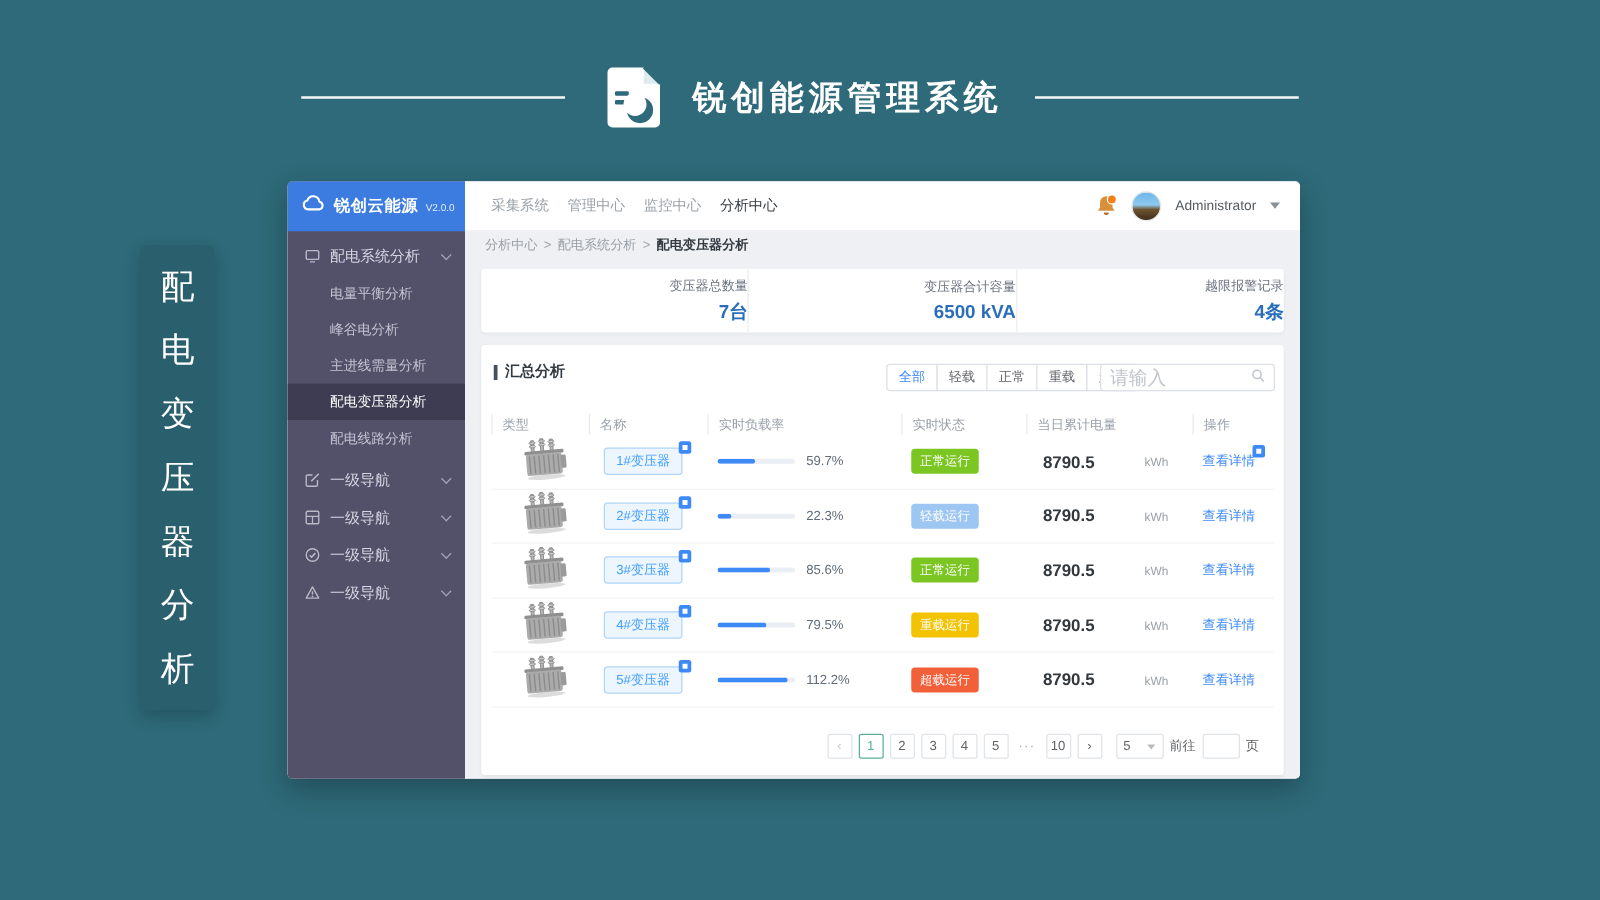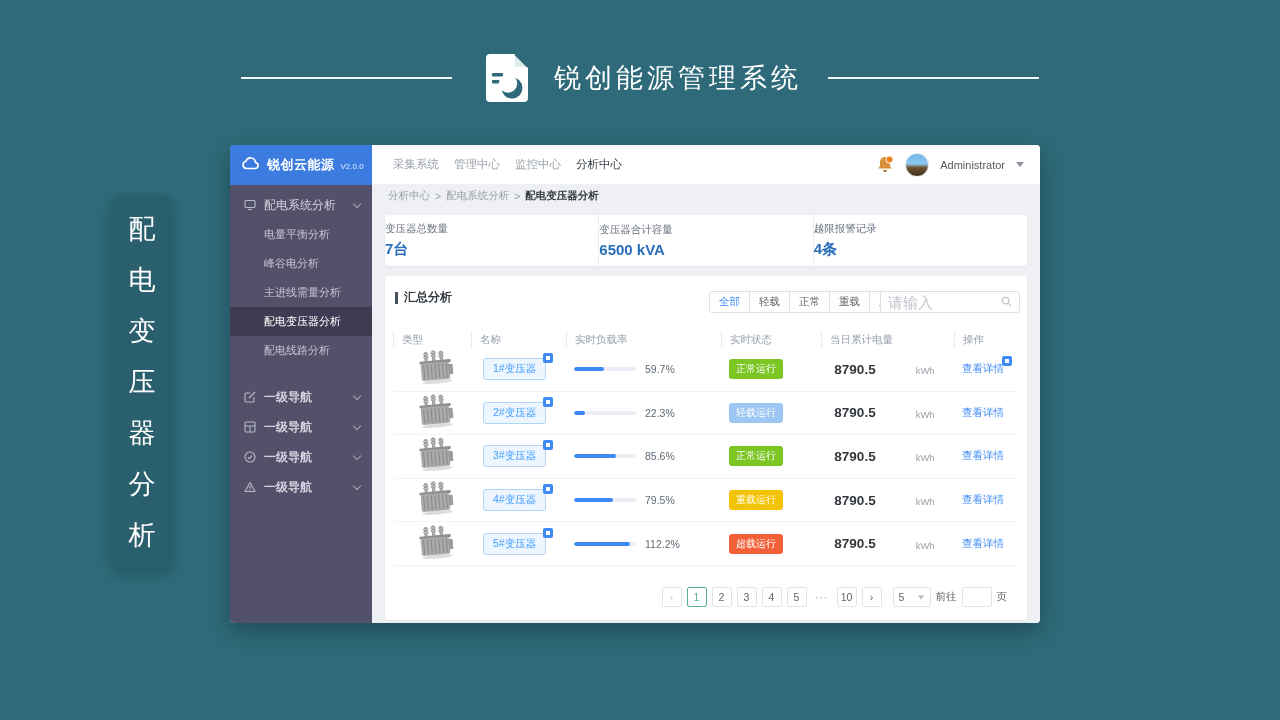--- a/index.html
+++ b/index.html
@@ -6,21 +6,21 @@
   html,body { width:1280px; height:720px; overflow:hidden; }
   body { font-family:"Liberation Sans","DejaVu Sans",sans-serif; }
   .page { position:relative; width:1280px; height:720px; background:#2e6a79; }
 
   
   .top-banner { position:absolute; left:0; top:42px; width:100%; height:72px;
     display:flex; align-items:center; justify-content:center; gap:26px; }
   .banner-line { width:211px; height:2px; background:#f4f7f7; }
   .banner-center { display:flex; align-items:center; gap:22px; }
   .banner-icon { width:54px; height:54px; }
-  .banner-title { color:#ffffff; font-size:27px; font-weight:normal; letter-spacing:4px; }
+  .banner-title { color:#ffffff; font-size:27px; font-weight:bold; letter-spacing:4px; }
 
   
   .side-label { position:absolute; left:112px; top:196px; width:60px; height:372px;
     background:#2a5f6e; border-radius:6px; box-shadow:0 5px 14px rgba(0,0,0,.20);
     display:flex; flex-direction:column; align-items:center; justify-content:space-evenly;
     color:#fff; font-size:27px; }
 
   
   .dashboard { position:absolute; left:230px; top:145px; width:810px; height:478px;
     background:#eef0f3; border-radius:4px; box-shadow:0 8px 22px rgba(0,0,0,.28); overflow:hidden; }
@@ -33,21 +33,21 @@
   .logo-ver { font-size:8px; opacity:.85; margin-top:3px; }
   .menu { padding-top:5px; }
   .m-group { height:30px; display:flex; align-items:center; gap:8px; padding:0 12px 0 14px;
     color:#d4d5e0; font-size:12px; cursor:pointer; }
   .m-icon { width:12px; height:12px; display:flex; align-items:center; justify-content:center; }
   .chev { width:6px; height:6px; border-right:1.4px solid currentColor; border-bottom:1.4px solid currentColor;
     transform:rotate(45deg); margin-left:auto; opacity:.65; margin-top:-3px; }
   .m-sub { height:29px; display:flex; align-items:center; padding-left:34px;
     color:#c3c4d1; font-size:11px; cursor:pointer; }
   .m-sub.active { background:#3e3c52; color:#ffffff; }
-  .menu-secondary { margin-top:17px;font-weight:bold; }
+  .menu-secondary { margin-top:4px; }
 
   
   .topbar { position:absolute; left:142px; top:0; width:668px; height:40px; background:#ffffff;
     display:flex; align-items:center; border-bottom:1px solid #f0f1f3; }
   .nav-items { display:flex; gap:15px; padding-left:21px; font-size:11.5px; color:#9aa1a9; }
   .nav-item { cursor:pointer; }
   .nav-item.active { color:#333a41; }
   .top-right { margin-left:auto; display:flex; align-items:center; gap:11px; padding-right:16px; }
   .bell-wrap { position:relative; width:18px; height:20px; cursor:pointer; }
   .avatar { width:24px; height:24px; border-radius:50%; border:1px solid #e2e6ea; overflow:hidden;
@@ -59,21 +59,21 @@
   
   .breadcrumb { position:absolute; left:142px; top:40px; width:668px; height:22px; background:#eef0f3;
     display:flex; align-items:center; gap:5px; padding-left:16px; font-size:10.5px; color:#9aa0a8; }
   .bc-item.last { color:#333a41; font-weight:bold; }
 
   
   .content { position:absolute; left:142px; top:62px; width:668px; height:416px; background:#eef0f3; }
 
   .stats { position:absolute; left:13px; top:8px; width:642px; height:51px; background:#fff;
     border-radius:3px; box-shadow:0 1px 3px rgba(0,0,0,.05); display:flex; }
-  .stat { flex:1; display:flex; flex-direction:column; align-items:flex-start; justify-content:center;
+  .stat { flex:1; display:flex; flex-direction:column; align-items:flex-end; justify-content:center;
     gap:4px; border-left:1px solid #ebedf0; }
   .stat:first-child { border-left:none; }
   .stat-label { font-size:10.5px; color:#6b7280; }
   .stat-value { font-size:15px; font-weight:bold; color:#2a6ebb; }
 
   .main-card { position:absolute; left:13px; top:69px; width:642px; height:344px; background:#fff;
     border-radius:3px; box-shadow:0 1px 3px rgba(0,0,0,.05); }
   .card-head { position:absolute; top:13px; left:10px; display:flex; align-items:center; gap:6px; }
   .head-bar { width:3px; height:12px; background:#46505c; }
   .head-title { font-size:12px; font-weight:bold; color:#333a41; }

